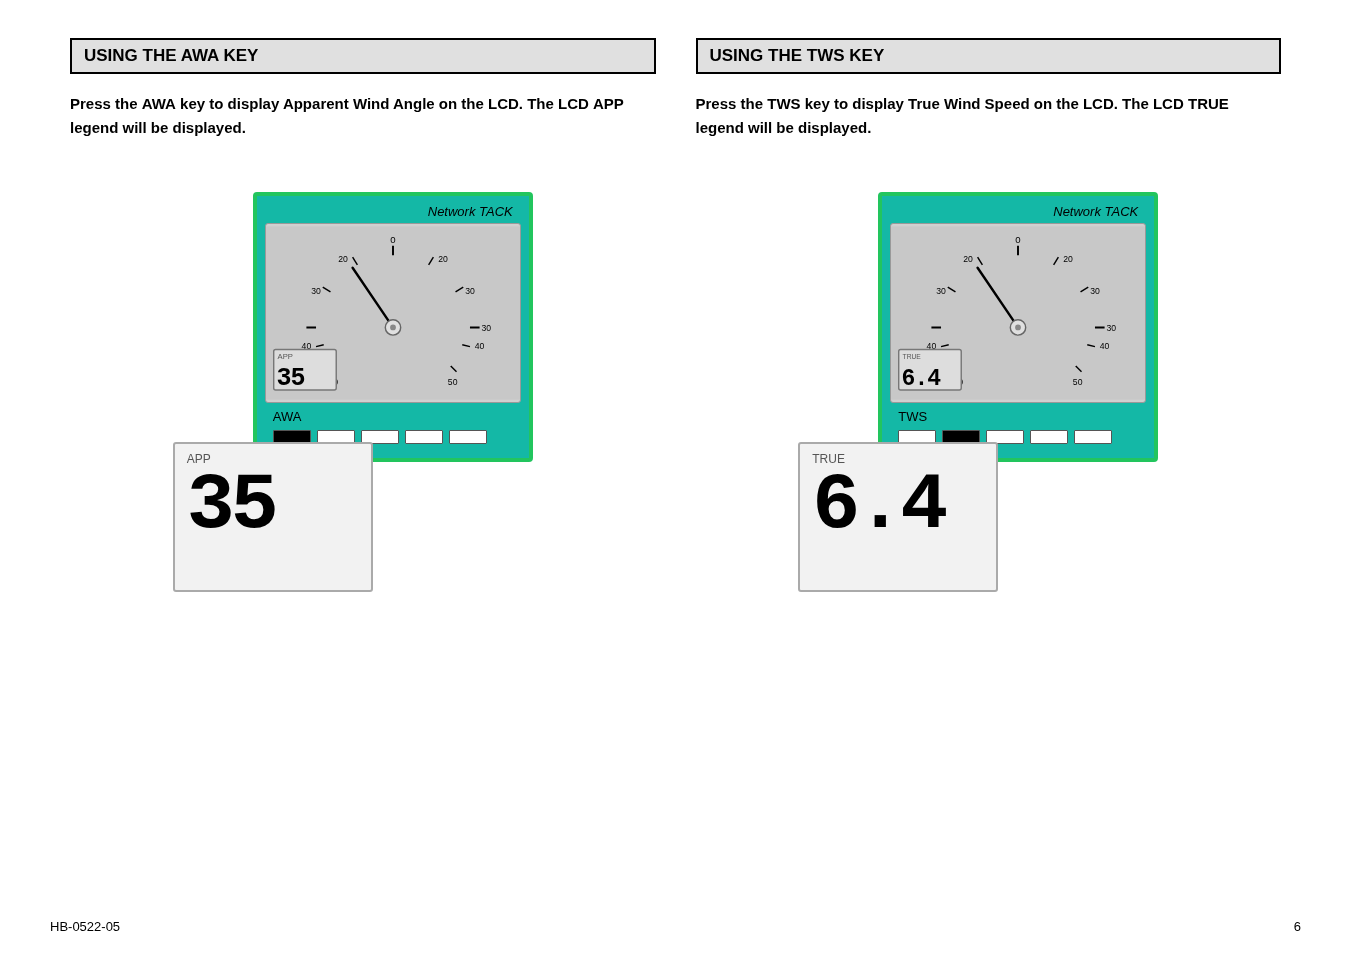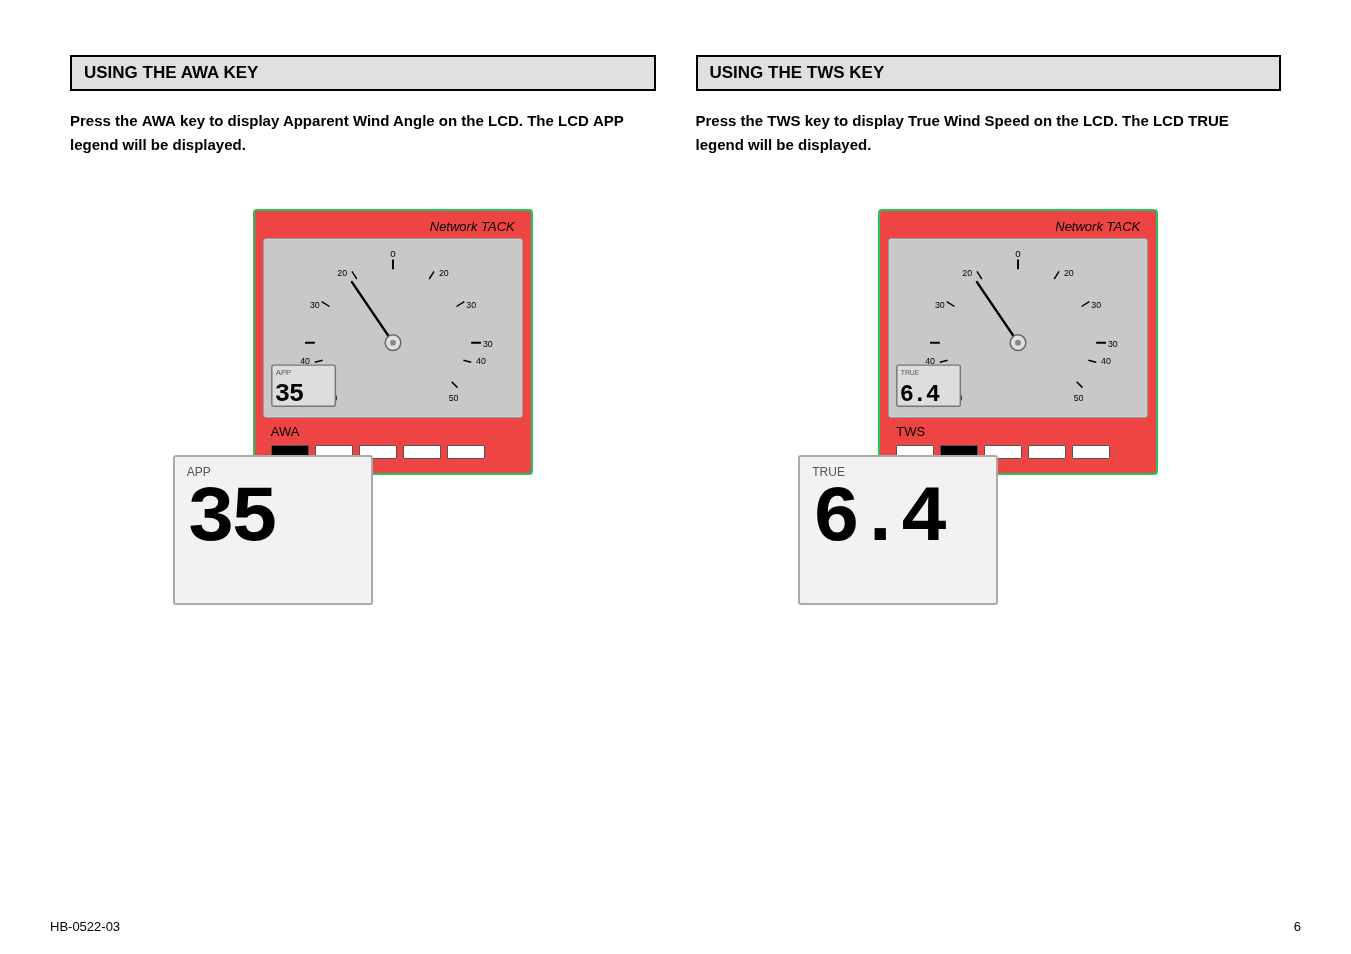--- a/index.html
+++ b/index.html
@@ -10,21 +10,21 @@
       font-family: Arial, sans-serif;
       font-size: 15px;
       color: #000;
       overflow: hidden;
       position: relative;
     }
 
     .page {
       width: 1351px;
       height: 836px;
-      padding: 45px 50px;
+      padding: 28px 50px;
       display: flex;
       flex-direction: column;
     }
 
     .top-sections {
       display: flex;
       width: 100%;
       gap: 0;
     }
 
@@ -70,23 +70,23 @@
       flex: 1;
       display: flex;
       justify-content: center;
       align-items: flex-start;
       position: relative;
     }
 
     
     .instrument-device {
       width: 280px;
-      border: 2px solid #22c55e;
+      border: 4px solid #22c55e;
       border-radius: 4px;
-      background: #ef4444;
+      background: #14b8a6;
       padding: 8px;
       position: relative;
     }
 
     .device-top-label {
       display: flex;
       justify-content: flex-end;
       font-style: italic;
       font-size: 13px;
       margin-bottom: 4px;
@@ -293,17 +293,17 @@
         <div style="position:absolute; bottom:-130px; left:-80px; width:200px; height:150px; border:2px solid #aaa; background:#f2f2f2; border-radius:3px; padding:8px 12px; z-index:10;">
           <div style="font-size:12px; color:#555; margin-bottom:0;">TRUE</div>
           <div style="font-family:'Courier New',monospace; font-size:80px; font-weight:900; line-height:1; letter-spacing:-4px;">6.4</div>
         </div>
       </div>
     </div>
 
   </div>
 
   <div class="footer">
-    <span>HB-0522-03</span>
+    <span>HB-0522-05</span>
     <span>6</span>
   </div>
 
 </div>
 
 </body></html>

